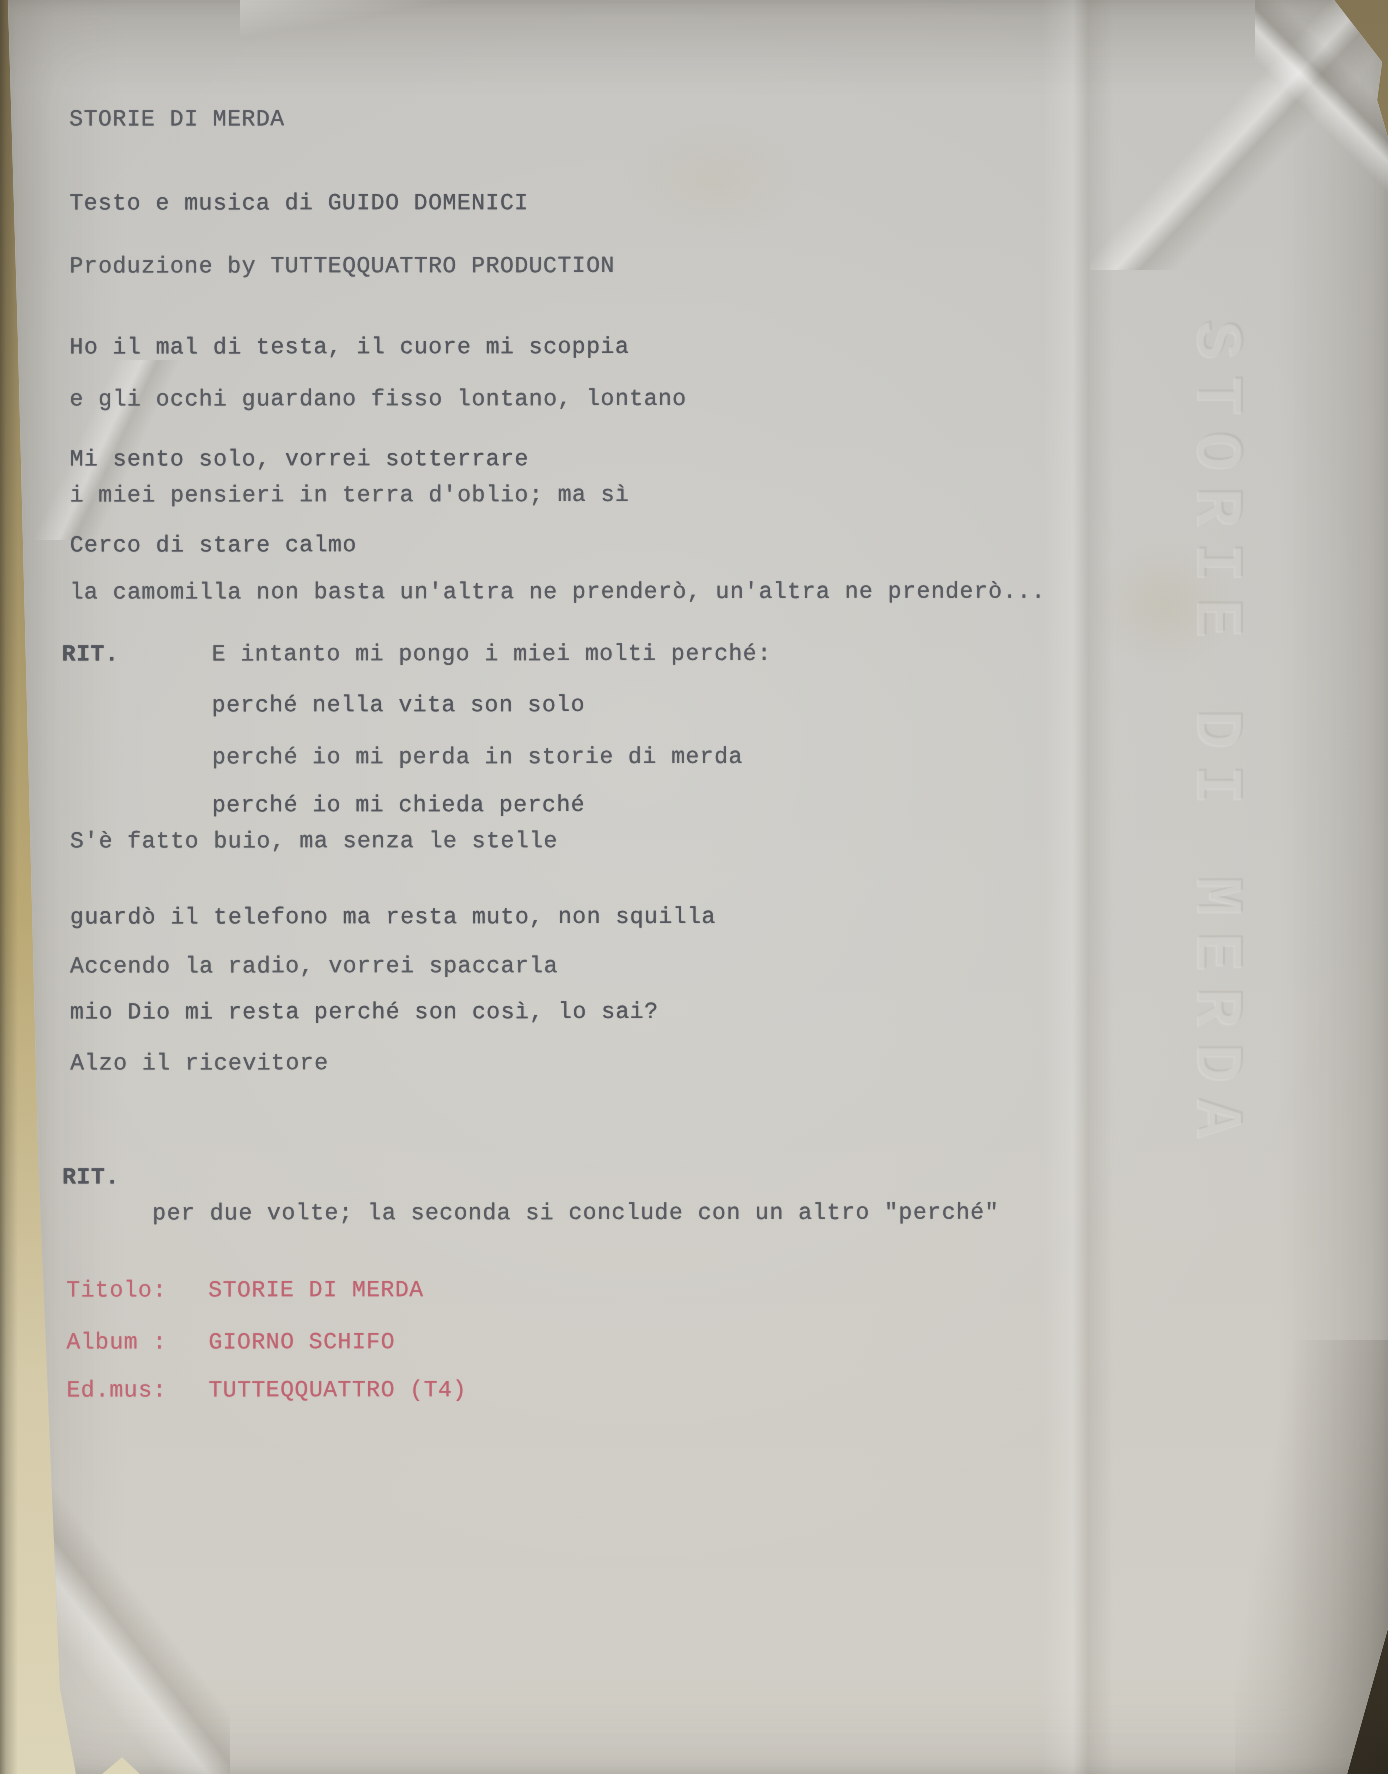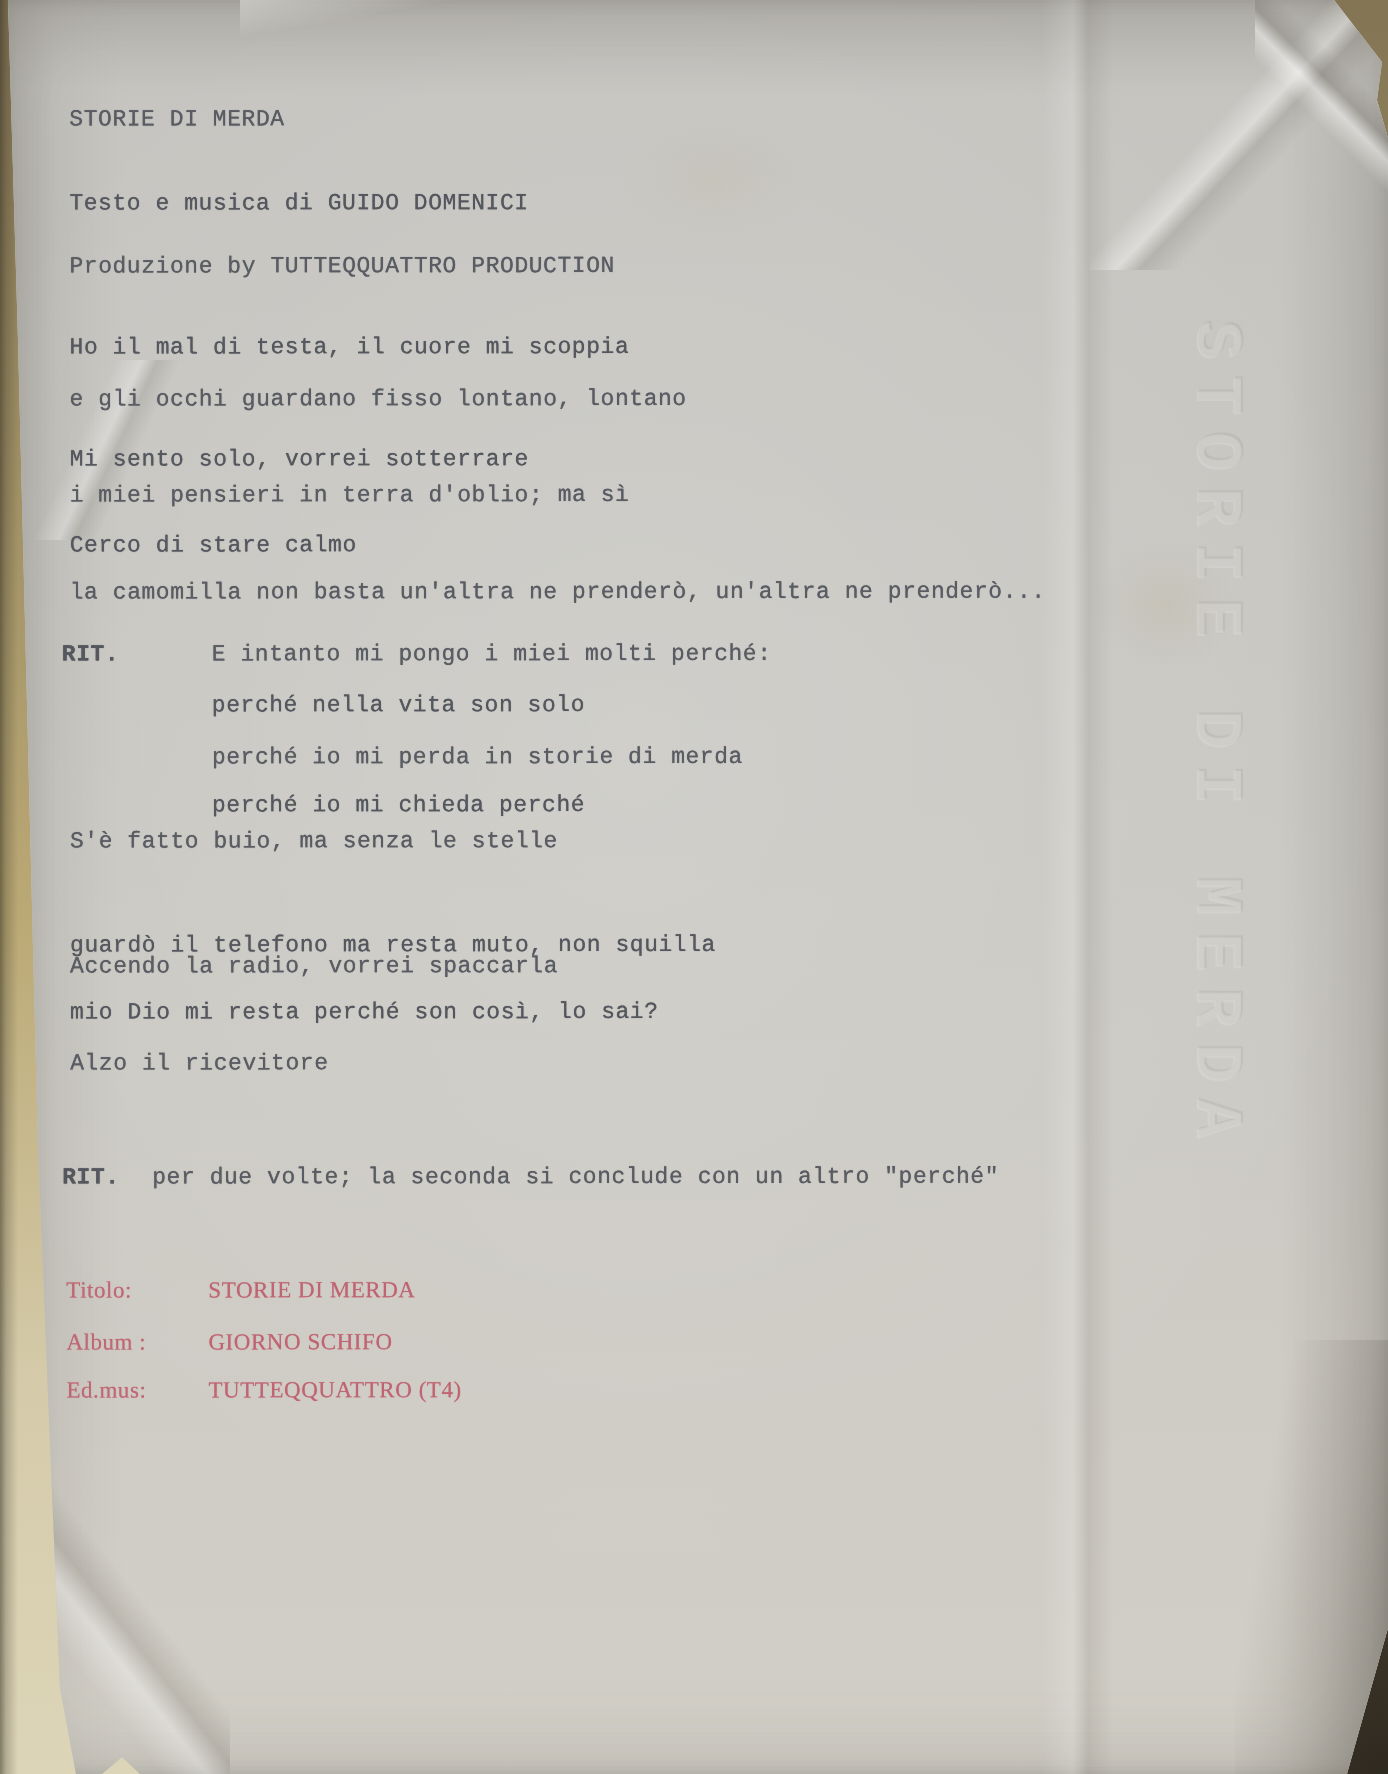--- a/index.html
+++ b/index.html
@@ -54,23 +54,23 @@
   }
   .textlayer{position:absolute;inset:0;transform:rotate(-.05deg);}
   .ln{
     position:absolute;left:70px;white-space:pre;
     font-size:23px;letter-spacing:.55px;line-height:26px;
     color:#51545b;text-shadow:0 0 .8px rgba(70,72,80,.9);
   }
   .ln:nth-child(odd){opacity:.93}
   .ln:nth-child(even){opacity:.97}
   .indent{left:212px;}
-  .note-text{left:152px;}
+  .note-text{left:152px;margin-top:36px;}
   .lbl{left:62px;font-weight:bold;}
-  .red{color:#bf5d6c;text-shadow:0 0 .8px rgba(191,93,108,.75);font-family:Liberation Serif, serif;}
+  .red{color:#bf5d6c;text-shadow:0 0 .8px rgba(191,93,108,.75);}
   .red.val{left:208px;}
   .red.flb{left:66px;opacity:.9;}
 </style>
 </head>
 <body>
 
 <div class="paper">
   <div class="crease c1"></div>
   <div class="crease c2"></div>
   <div class="crease c3"></div>
@@ -94,21 +94,21 @@
     <div class="ln" style="top:532px">Cerco di stare calmo</div>
     <div class="ln" style="top:579px">la camomilla non basta un'altra ne prenderò, un'altra ne prenderò...</div>
 
     <div class="ln lbl" style="top:641px">RIT.</div>
     <div class="ln indent" style="top:641px">E intanto mi pongo i miei molti perché:</div>
     <div class="ln indent" style="top:692px">perché nella vita son solo</div>
     <div class="ln indent" style="top:744px">perché io mi perda in storie di merda</div>
     <div class="ln indent" style="top:792px">perché io mi chieda perché</div>
 
     <div class="ln" style="top:828px">S'è fatto buio, ma senza le stelle</div>
-    <div class="ln" style="top:932px">guardò il telefono ma resta muto, non squilla</div>
+    <div class="ln" style="top:904px">guardò il telefono ma resta muto, non squilla</div>
     <div class="ln" style="top:953px">Accendo la radio, vorrei spaccarla</div>
     <div class="ln" style="top:999px">mio Dio mi resta perché son così, lo sai?</div>
     <div class="ln" style="top:1050px">Alzo il ricevitore</div>
 
     <div class="ln lbl" style="top:1164px">RIT.</div>
     <div class="ln note-text" style="top:1164px">per due volte; la seconda si conclude con un altro "perché"</div>
 
     <div class="ln red flb" style="top:1277px">Titolo:</div>
     <div class="ln red val" style="top:1277px">STORIE DI MERDA</div>
     <div class="ln red flb" style="top:1329px">Album :</div>

